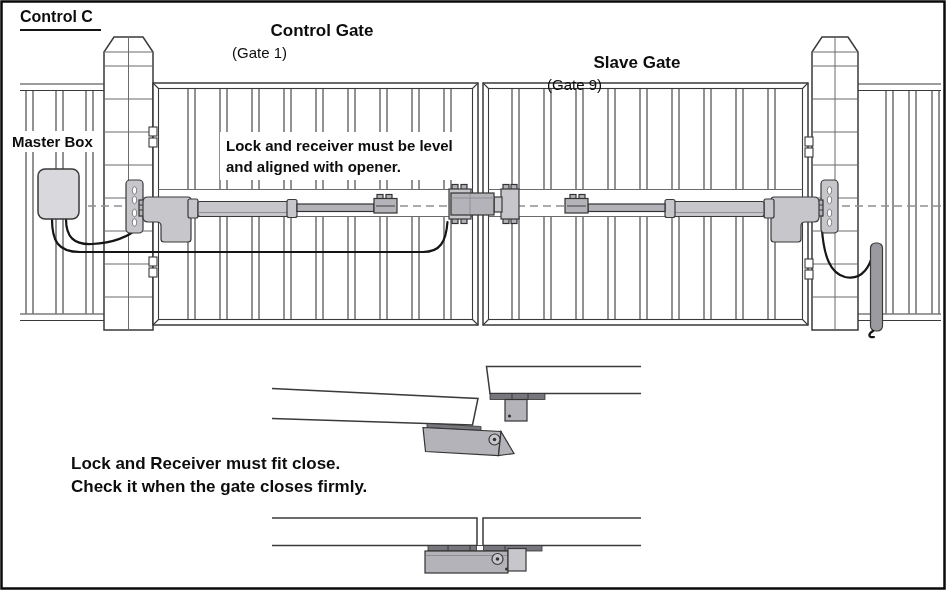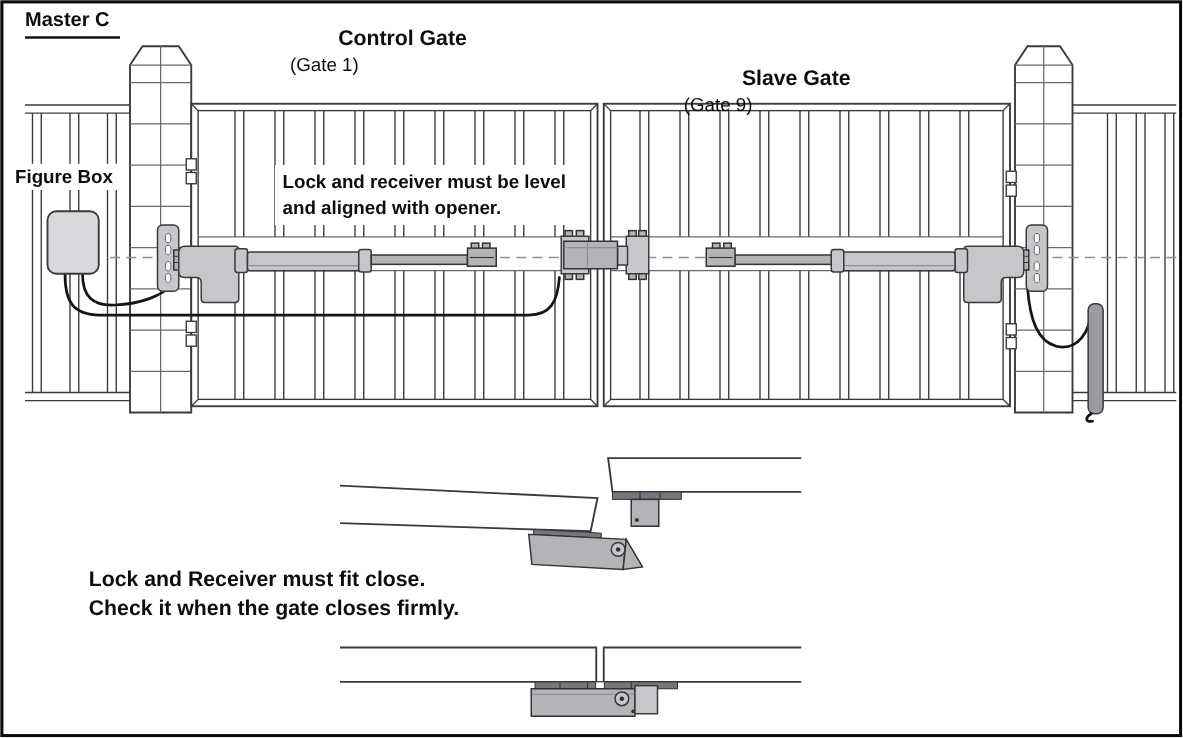--- a/index.html
+++ b/index.html
@@ -198,29 +198,29 @@
       <path class="tick" d="M448,546 V551 M470,546 V551 M505,546 V551"></path>
       <rect class="compd" x="425" y="551" width="83" height="22"></rect>
       <rect class="comp" x="508" y="548.5" width="18" height="22.5"></rect>
       <path class="hl" d="M426,555.5 H507"></path>
       <circle class="comp" cx="497.5" cy="559" r="5.5"></circle>
       <circle cx="497.5" cy="559" r="1.8" fill="#333"></circle>
       <circle cx="506.5" cy="569" r="1.5" fill="#333"></circle>
     </g>
   </svg>
 
-  <div class="lbl figure-label">Master C</div>
+  <div class="lbl figure-label">Control C</div>
 
   <div class="lbl gate-title master-pos">Control Gate</div>
   <div class="lbl gate-sub master-pos">(Gate 1)</div>
 
   <div class="lbl gate-title slave-pos">Slave Gate</div>
   <div class="lbl gate-sub slave-pos">(Gate 9)</div>
 
-  <div class="lbl cb-label">Figure Box</div>
+  <div class="lbl cb-label">Master Box</div>
 
   <div class="lbl note-bottom">
     <div>Lock and Receiver must fit close.</div>
     <div>Check it when the gate closes firmly.</div>
   </div>
 
   <div class="lbl note-top">
     <div>Lock and receiver must be level</div>
     <div>and aligned with opener.</div>
   </div>

